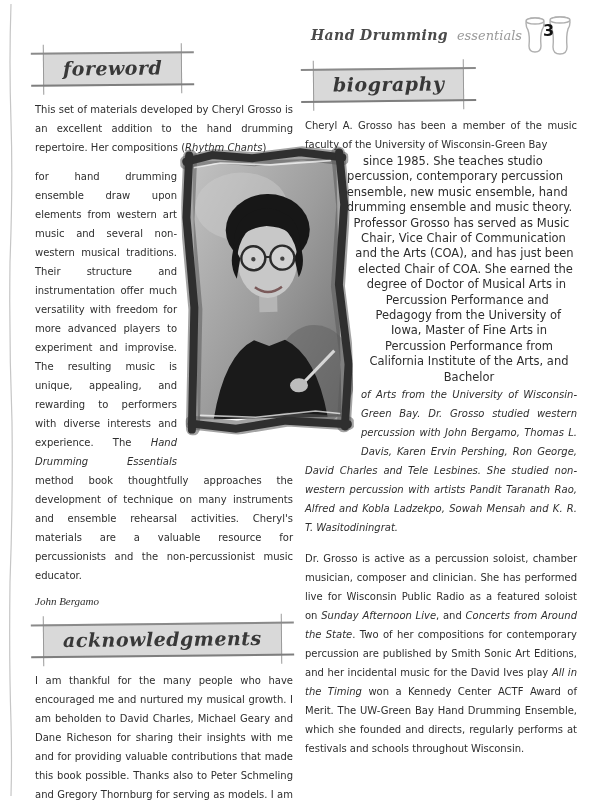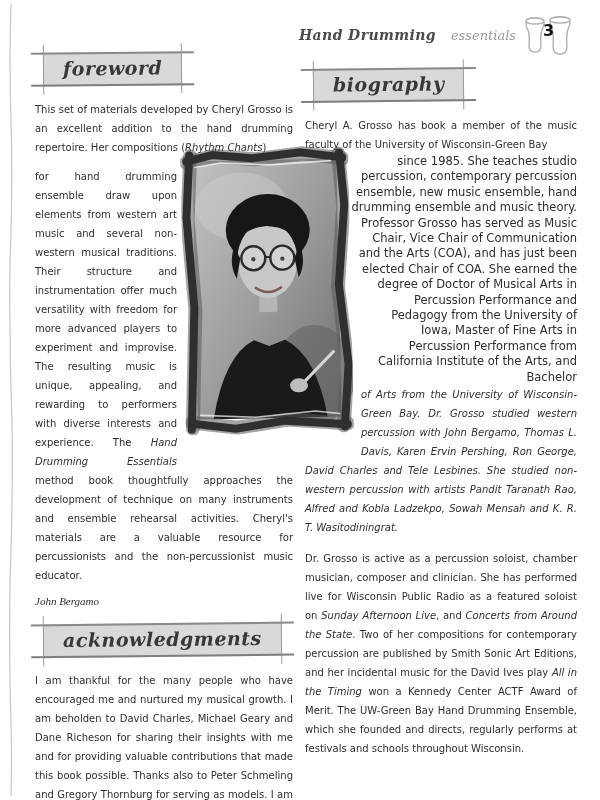--- a/index.html
+++ b/index.html
@@ -6,21 +6,21 @@
   body {
     width:600px; height:800px; position:relative; overflow:hidden;
     background:#ffffff;
     font-family:"DejaVu Sans", sans-serif;
     color:#2e2e2e;
   }
 
   
   .page-header {
     position:absolute; top:14px; right:24px;
-    display:flex; align-items:center; gap:6px;
+    display:flex; align-items:center; gap:0;
   }
   .header-title {
     font-family:"DejaVu Serif", serif; font-style:italic; font-weight:bold;
     font-size:14px; color:#4a4a4a; letter-spacing:0.4px;
   }
   .header-accent {
     font-family:"DejaVu Serif", serif; font-style:italic;
     font-size:13px; color:#9a9a9a; margin-left:9px;
   }
   .drums-wrap { position:relative; width:54px; height:42px; }
@@ -178,23 +178,23 @@
   
 
 </div>
 
 <div class="right-col">
 
   <div class="title-box">
     <span class="title-text">biography</span>
   </div>
 
-  <p class="body-text" style="margin-bottom:0;">Cheryl A. Grosso has book a member of the music faculty of the University of Wisconsin-Green Bay</p>
-
-  <div class="body-text bio-middle" style="margin-bottom:0;text-align:right;">
+  <p class="body-text" style="margin-bottom:0;">Cheryl A. Grosso has been a member of the music faculty of the University of Wisconsin-Green Bay</p>
+
+  <div class="body-text bio-middle" style="margin-bottom:0;">
     <span class="bio-wrap-spacer"></span><span>since 1985. She teaches studio percussion, contemporary percussion ensemble, new music ensemble, hand drumming ensemble and music theory. Professor Grosso has served as Music Chair, Vice Chair of Communication and the Arts (COA), and has just been elected Chair of COA. She earned the degree of Doctor of Musical Arts in Percussion Performance and Pedagogy from the University of Iowa, Master of Fine Arts in Percussion Performance from California Institute of the Arts, and Bachelor</span>
   </div>
 
   <p class="body-text bio-cont">of Arts from the University of Wisconsin-Green Bay. Dr. Grosso studied western percussion with John Bergamo, Thomas L. Davis, Karen Ervin Pershing, Ron George, David Charles and Tele Lesbines. She studied non-western percussion with artists Pandit Taranath Rao, Alfred and Kobla Ladzekpo, Sowah Mensah and K. R. T. Wasitodiningrat.</p>
 
   <p class="body-text" style="margin-top:12px;"><span>Dr. Grosso is active as a percussion soloist, chamber musician, composer and clinician. She has performed live for Wisconsin Public Radio as a featured soloist on </span><i>Sunday Afternoon Live</i><span>, and </span><i>Concerts from Around the State</i><span>. Two of her compositions for contemporary percussion are published by Smith Sonic Art Editions, and her incidental music for the David Ives play </span><i>All in the Timing</i><span> won a Kennedy Center ACTF Award of Merit. The UW-Green Bay Hand Drumming Ensemble, which she founded and directs, regularly performs at festivals and schools throughout Wisconsin.</span></p>
 
 </div>
 
 </body></html>

